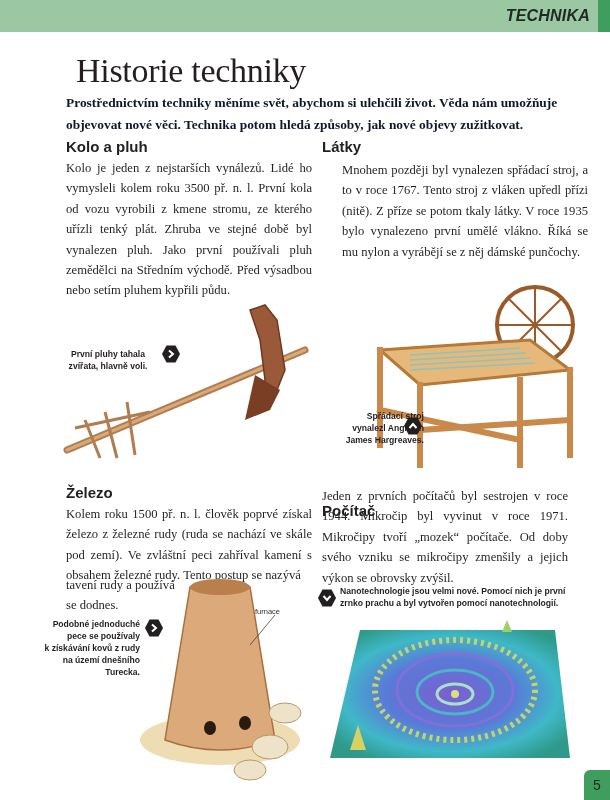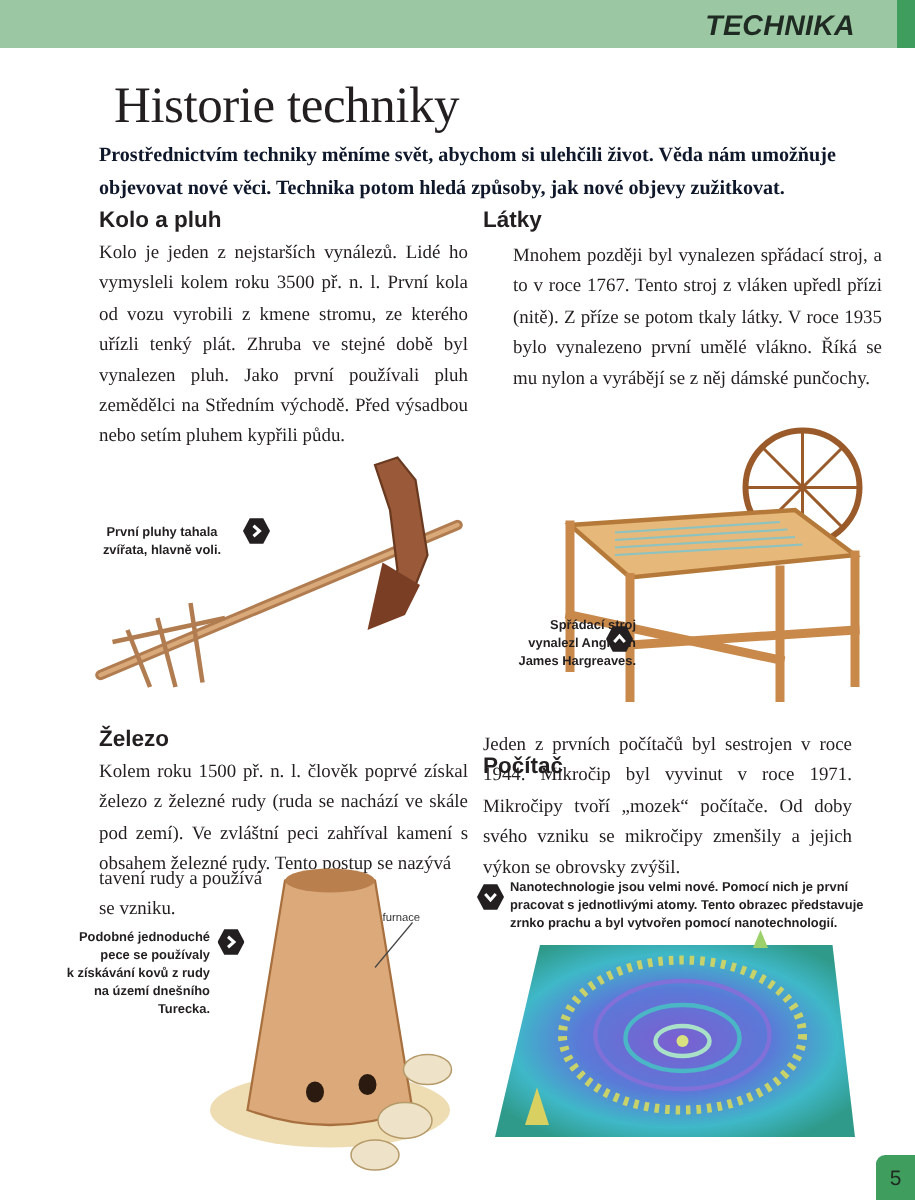--- a/index.html
+++ b/index.html
@@ -10,23 +10,23 @@
     }
     .topbar {
       position: absolute; left: 0; top: 0; width: 598px; height: 32px;
       background: #9bc8a2;
     }
     .topbar-accent {
       position: absolute; right: 0; top: 0; width: 12px; height: 32px;
       background: #3f9e5e;
     }
     .section-label {
-      position: absolute; right: 40px; top: 7px;
+      position: absolute; right: 20px; top: 7px;
       font-family: "Liberation Sans", sans-serif; font-weight: bold; font-style: italic;
-      font-size: 19px; letter-spacing: 0.2px; color: #1e2a22;
+      font-size: 16px; letter-spacing: 0.2px; color: #1e2a22;
     }
     .title {
       position: absolute; left: 66px; top: 42px; margin: 10px;
       font-family: "Liberation Serif", serif; font-weight: normal;
       font-size: 34px; color: #231f20; letter-spacing: -0.3px;
     }
     .lead {
       position: absolute; left: 66px; top: 92px; width: 510px; margin: 0;
       font-weight: bold; font-size: 13.4px; line-height: 22px; color: #0f172a;
     }
@@ -132,21 +132,21 @@
 </div>
 <div class="hex" style="left:404px; top:417px;">
   <svg viewBox="0 0 10 10">
       <path d="M1.5 7 L5 3 L8.5 7" fill="none" stroke="#fff" stroke-width="2"></path>
     </svg>
 </div>
 
 <h2 class="h2" style="left:66px; top:484px;">Železo</h2>
 <p class="body-text" style="left:66px; top:504px; width:246px;">Kolem roku 1500 př. n. l. člověk poprvé získal železo z železné rudy (ruda se nachází ve skále pod zemí). Ve zvláštní peci zahříval kamení s obsahem železné rudy. Tento postup se nazývá</p>
 <p class="body-text" style="left:66px; top:575px; width:150px; text-align:left;">tavení rudy a používá</p>
-<p class="body-text" style="left:66px; top:595px; width:150px; text-align:left;">se vzniku.</p>
+<p class="body-text" style="left:66px; top:595px; width:150px; text-align:left;">se dodnes.</p>
 
 <svg class="illus" style="left:125px; top:575px;" width="190" height="215" viewBox="0 0 190 215">
   <ellipse cx="95" cy="165" rx="80" ry="25" fill="#ead3a0" opacity="0.8"></ellipse>
   <path d="M65 12 Q95 0 125 12 L150 165 Q95 185 40 165 Z" fill="#dba97a" stroke="#a8703e" stroke-width="1.5"></path>
   <ellipse cx="95" cy="12" rx="30" ry="8" fill="#b9804e"></ellipse>
   <ellipse cx="85" cy="153" rx="6" ry="7" fill="#2a1a10"></ellipse>
   <ellipse cx="120" cy="148" rx="6" ry="7" fill="#2a1a10"></ellipse>
   <ellipse cx="160" cy="138" rx="16" ry="10" fill="#eee3c8" stroke="#b59a6a"></ellipse>
   <ellipse cx="145" cy="172" rx="18" ry="12" fill="#eee3c8" stroke="#b59a6a"></ellipse>
   <ellipse cx="125" cy="195" rx="16" ry="10" fill="#eee3c8" stroke="#b59a6a"></ellipse>
@@ -169,21 +169,20 @@
 <h2 class="h2" style="left:322px; top:466px;margin-top:36px;">Počítač</h2>
 <p class="body-text" style="left:322px; top:486px; width:246px;">Jeden z prvních počítačů byl sestrojen v roce 1944. Mikročip byl vyvinut v roce 1971. Mikročipy tvoří „mozek“ počítače. Od doby svého vzniku se mikročipy zmenšily a jejich výkon se obrovsky zvýšil.</p>
 
 <div class="hex" style="left:318px; top:589px;">
   <svg viewBox="0 0 10 10">
       <path d="M1.5 3 L5 7 L8.5 3" fill="none" stroke="#fff" stroke-width="2"></path>
     </svg>
 </div>
 <div class="caption" style="left:340px; top:585px; width:250px;">
   <div>Nanotechnologie jsou velmi nové. Pomocí nich je první</div>
-  <div>pracovat s jednotlivými atomy. Tento obrazec představuje</div>
   <div>zrnko prachu a byl vytvořen pomocí nanotechnologií.</div>
 </div>
 
 <svg class="illus" style="left:330px; top:620px;" width="245" height="140" viewBox="0 0 245 140">
   <defs>
     <radialGradient id="rg" cx="50%" cy="50%" r="60%">
       <stop offset="0%" stop-color="#7b5fd0"></stop>
       <stop offset="45%" stop-color="#5a7ad8"></stop>
       <stop offset="75%" stop-color="#3fb8c8"></stop>
       <stop offset="100%" stop-color="#2f9a8a"></stop>

